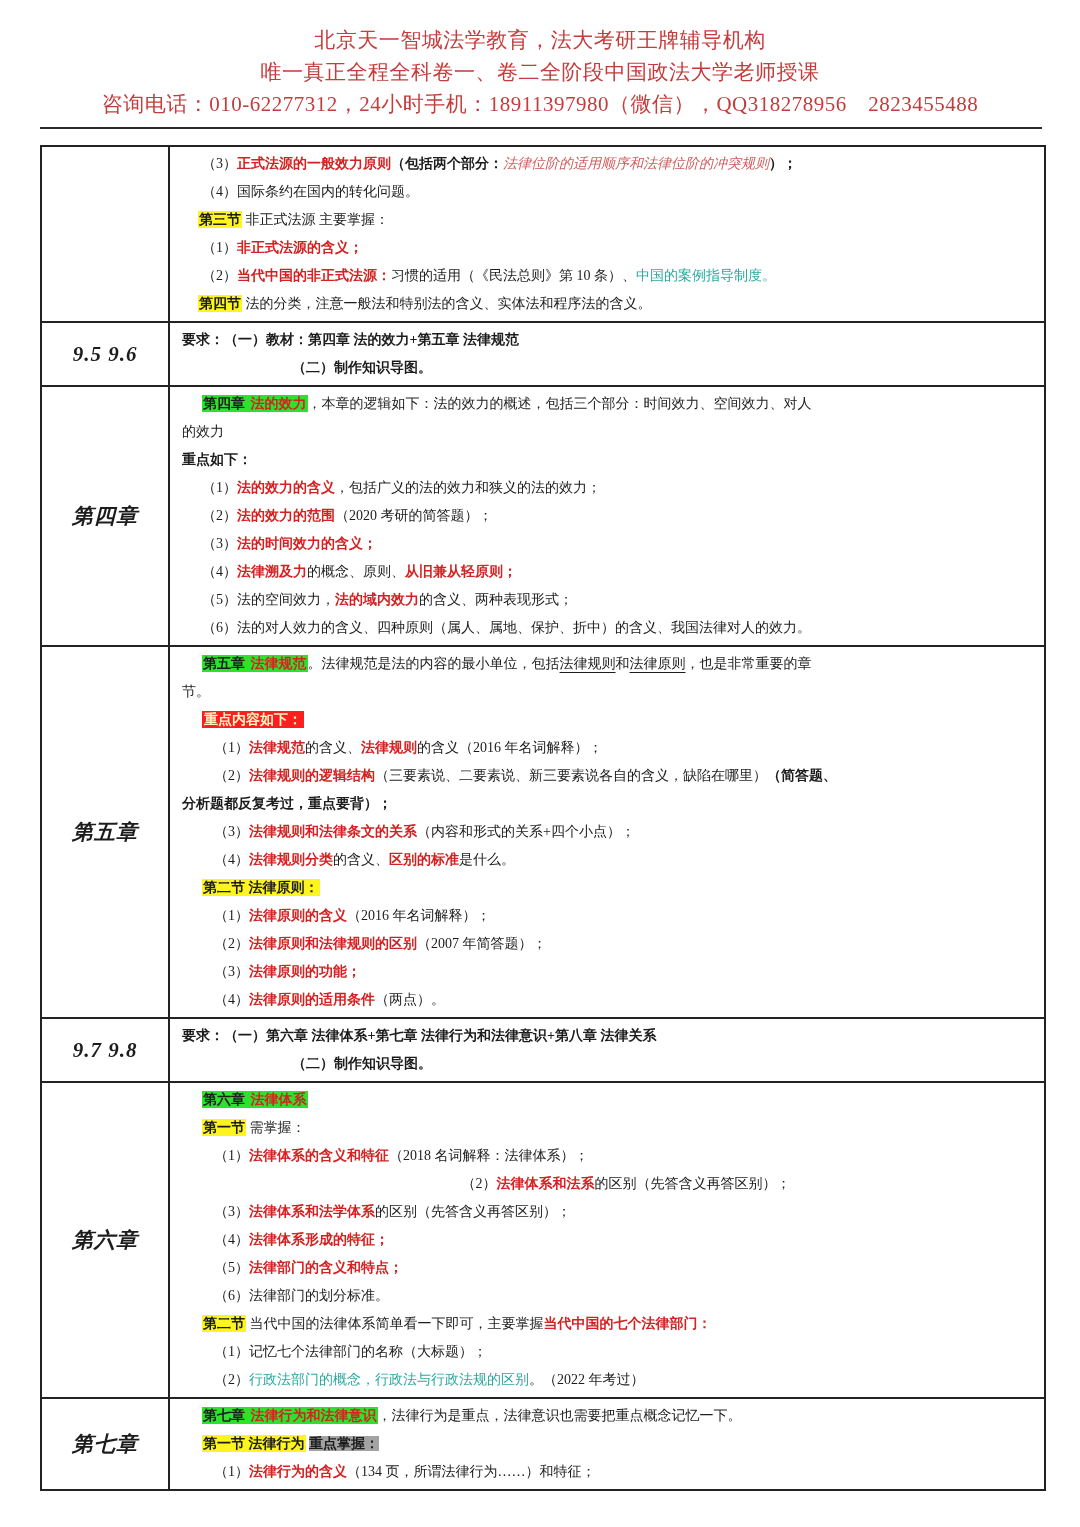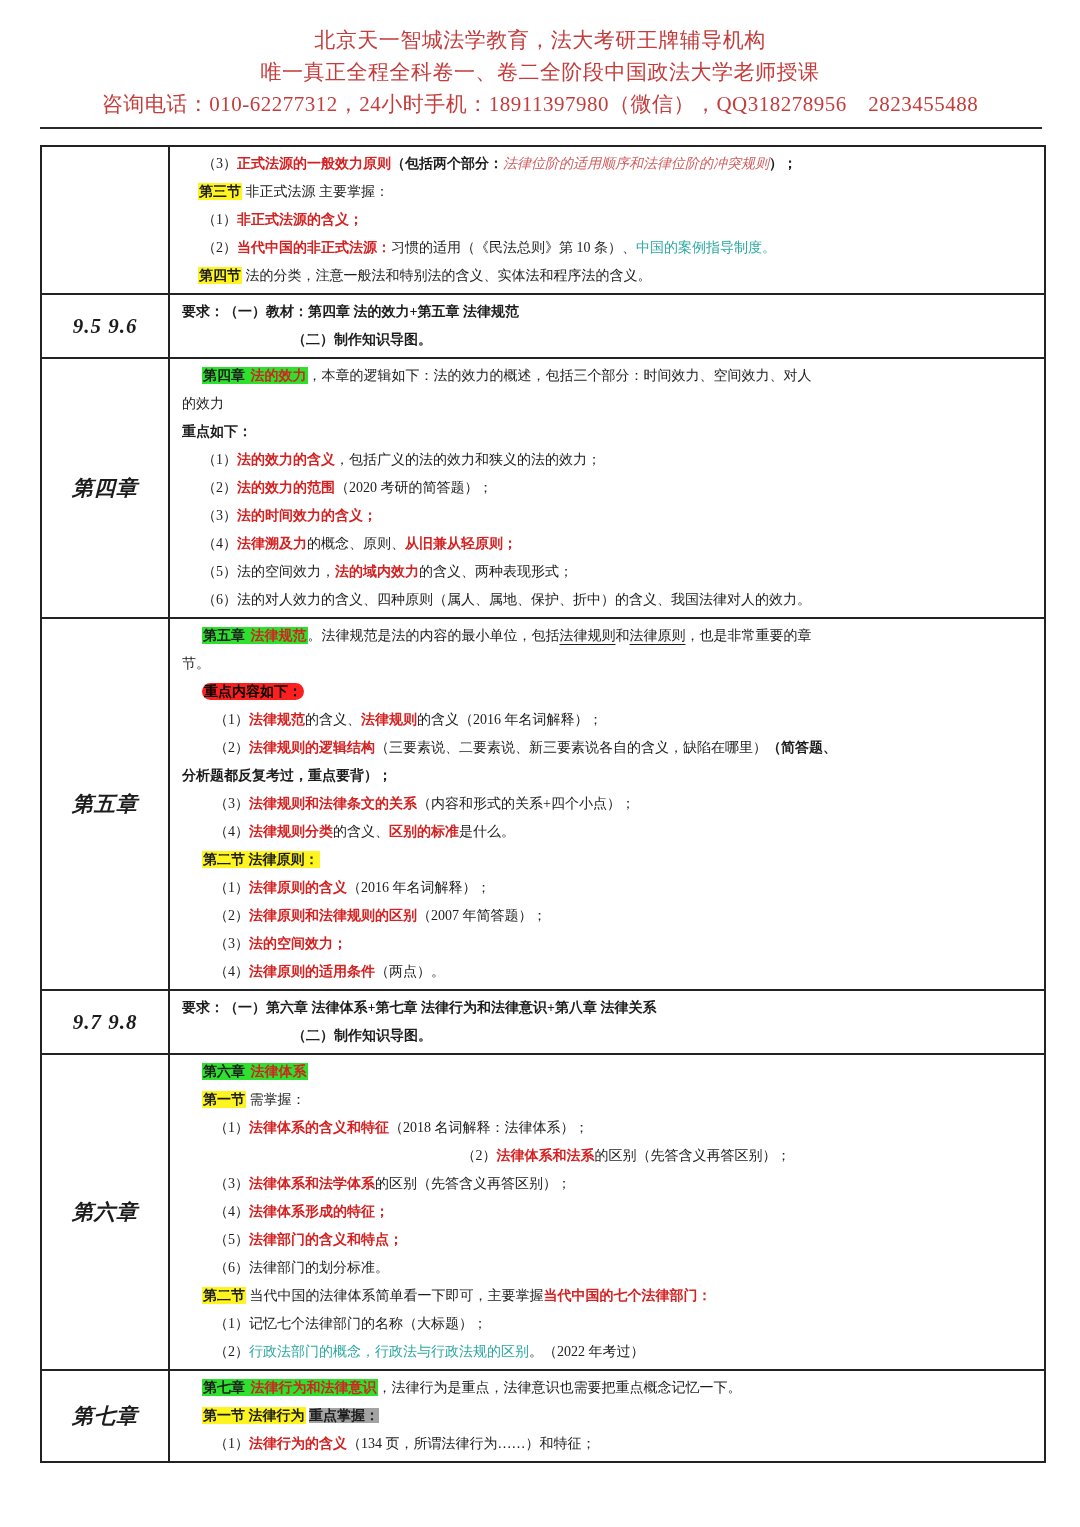--- a/index.html
+++ b/index.html
@@ -21,41 +21,42 @@
   }
   .cell-content{flex:1;padding:3px 6px 3px 12px;overflow:hidden;line-height:28px;}
   .line{white-space:nowrap;font-size:14px;}
   .seg{}
   .bold{font-weight:bold;}
   .ital{font-style:italic;}
   .und{text-decoration:underline;text-underline-offset:4px;}
   .c-red{color:#d42222;}
   .c-lred{color:#d05c5c;}
   .c-teal{color:#2aa8a0;}
-  .c-darkred{color:#000000;border-radius:11px;}
+  .c-darkred{color:#fef9c3;}
   .bg-green{background:#2ee12e;padding:1px 1px;}
   .bg-yellow{background:#fdf420;padding:1px 1px;}
   .bg-red{background:#fb1f1f;padding:1px 2px;}
   .bg-gray{background:#a3a3a3;}
 </style>
 </head>
 <body>
 
 <div class="page-header">
   <div class="h-line">北京天一智城法学教育，法大考研王牌辅导机构</div>
   <div class="h-line">唯一真正全程全科卷一、卷二全阶段中国政法大学老师授课</div>
   <div class="h-line">咨询电话：010-62277312，24小时手机：18911397980（微信），QQ318278956　2823455488</div>
 </div>
 <hr class="header-rule">
 
 <div class="sched-table">
     <div class="row">
       <div class="cell-label"></div>
       <div class="cell-content">
         <div class="line" style="padding-left: 20px;"><span class="seg">（3）</span><span class="seg bold c-red">正式法源的一般效力原则</span><span class="seg bold">（包括两个部分：</span><span class="seg ital c-lred">法律位阶的适用顺序和法律位阶的冲突规则</span><span class="seg bold">）；</span></div>
+        <div class="line" style="padding-left: 20px;"><span class="seg">（4）国际条约在国内的转化问题。</span></div>
         <div class="line" style="padding-left: 16px;"><span class="seg bold bg-yellow">第三节</span><span class="seg"> 非正式法源 主要掌握：</span></div>
         <div class="line" style="padding-left: 20px;"><span class="seg">（1）</span><span class="seg bold c-red">非正式法源的含义；</span></div>
         <div class="line" style="padding-left: 20px;"><span class="seg">（2）</span><span class="seg bold c-red">当代中国的非正式法源：</span><span class="seg">习惯的适用（《民法总则》第 10 条）、</span><span class="seg c-teal">中国的案例指导制度。</span></div>
         <div class="line" style="padding-left: 16px;"><span class="seg bold bg-yellow">第四节</span><span class="seg"> 法的分类，注意一般法和特别法的含义、实体法和程序法的含义。</span></div>
       </div>
     </div>
     <div class="row">
       <div class="cell-label">9.5 9.6</div>
       <div class="cell-content">
         <div class="line"><span class="seg bold">要求：（一）教材：第四章 法的效力+第五章 法律规范</span></div>
@@ -83,21 +84,21 @@
         <div class="line"><span class="seg">节。</span></div>
         <div class="line" style="padding-left: 20px;"><span class="seg bold c-darkred bg-red">重点内容如下：</span></div>
         <div class="line" style="padding-left: 32px;"><span class="seg">（1）</span><span class="seg bold c-red">法律规范</span><span class="seg">的含义、</span><span class="seg bold c-red">法律规则</span><span class="seg">的含义（2016 年名词解释）；</span></div>
         <div class="line" style="padding-left: 32px;"><span class="seg">（2）</span><span class="seg bold c-red">法律规则的逻辑结构</span><span class="seg">（三要素说、二要素说、新三要素说各自的含义，缺陷在哪里）</span><span class="seg bold">（简答题、</span></div>
         <div class="line"><span class="seg bold">分析题都反复考过，重点要背）；</span></div>
         <div class="line" style="padding-left: 32px;"><span class="seg">（3）</span><span class="seg bold c-red">法律规则和法律条文的关系</span><span class="seg">（内容和形式的关系+四个小点）；</span></div>
         <div class="line" style="padding-left: 32px;"><span class="seg">（4）</span><span class="seg bold c-red">法律规则分类</span><span class="seg">的含义、</span><span class="seg bold c-red">区别的标准</span><span class="seg">是什么。</span></div>
         <div class="line" style="padding-left: 20px;"><span class="seg bold bg-yellow">第二节 法律原则：</span></div>
         <div class="line" style="padding-left: 32px;"><span class="seg">（1）</span><span class="seg bold c-red">法律原则的含义</span><span class="seg">（2016 年名词解释）；</span></div>
         <div class="line" style="padding-left: 32px;"><span class="seg">（2）</span><span class="seg bold c-red">法律原则和法律规则的区别</span><span class="seg">（2007 年简答题）；</span></div>
-        <div class="line" style="padding-left: 32px;"><span class="seg">（3）</span><span class="seg bold c-red">法的空间效力；</span></div>
+        <div class="line" style="padding-left: 32px;"><span class="seg">（3）</span><span class="seg bold c-red">法律原则的功能；</span></div>
         <div class="line" style="padding-left: 32px;"><span class="seg">（4）</span><span class="seg bold c-red">法律原则的适用条件</span><span class="seg">（两点）。</span></div>
       </div>
     </div>
     <div class="row">
       <div class="cell-label">9.7 9.8</div>
       <div class="cell-content">
         <div class="line"><span class="seg bold">要求：（一）第六章 法律体系+第七章 法律行为和法律意识+第八章 法律关系</span></div>
         <div class="line" style="padding-left: 110px;"><span class="seg bold">（二）制作知识导图。</span></div>
       </div>
     </div>

